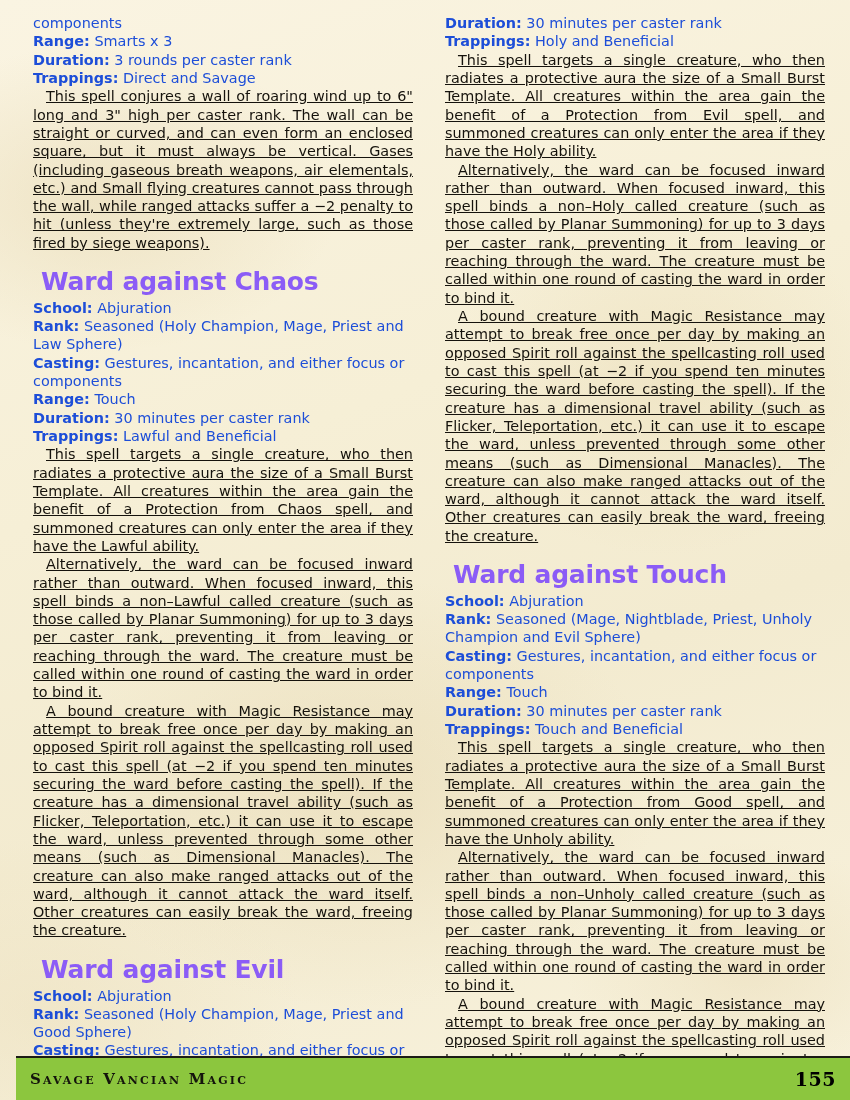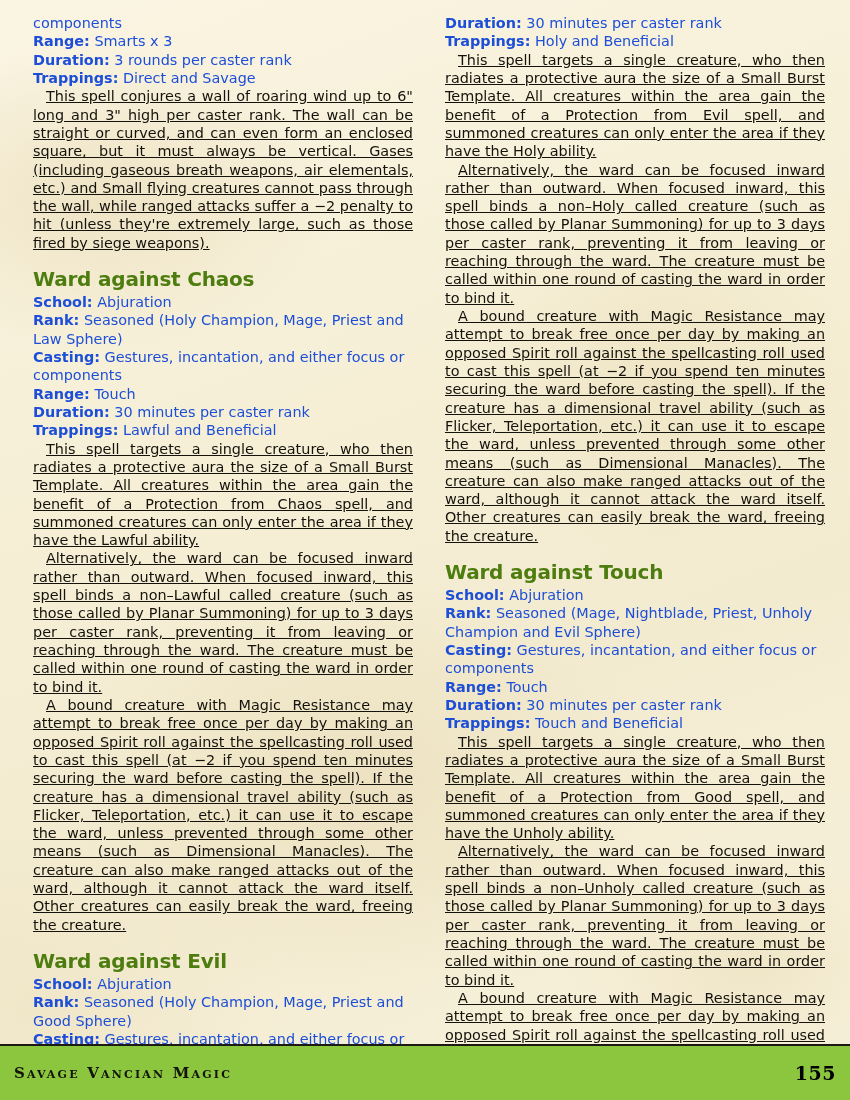--- a/index.html
+++ b/index.html
@@ -42,25 +42,25 @@
     display: flex;
     gap: 32px;
   }
   .col {
     width: 380px;
     flex: 0 0 380px;
   }
 
   h2.spell-title {
     font-family: "DejaVu Sans", sans-serif;
-    font-size: 20px;
+    font-size: 25px;
     font-weight: bold;
     letter-spacing: -0.2px;
-    color: #4d7c0f;
-    margin: 16px 0 2px 0;
+    color: #8b5cf6;
+    margin: 16px 0 2px 8px;
     line-height: 1.15;
   }
   p.stat {
     font-size: 14.4px;
     line-height: 1.272;
     color: #1d4ed8;
     margin: 0;
     text-align: left;
     word-spacing: 0px;
   }
@@ -73,24 +73,24 @@
     margin: 0;
     text-align: justify;
     text-indent: 13px;
     hyphens: none;
     text-decoration: underline;
   }
 
   
   .footer {
     position: absolute;
-    left: 0;
+    left: 16px;
     right: 0;
     bottom: 0;
-    height: 56px;
+    height: 44px;
     background: #8cc63e;
     border-top: 2px solid #1b1b14;
     z-index: 2;
     display: flex;
     align-items: center;
     justify-content: space-between;
     padding: 0 14px;
     box-sizing: border-box;
   }
   .footer-title {

